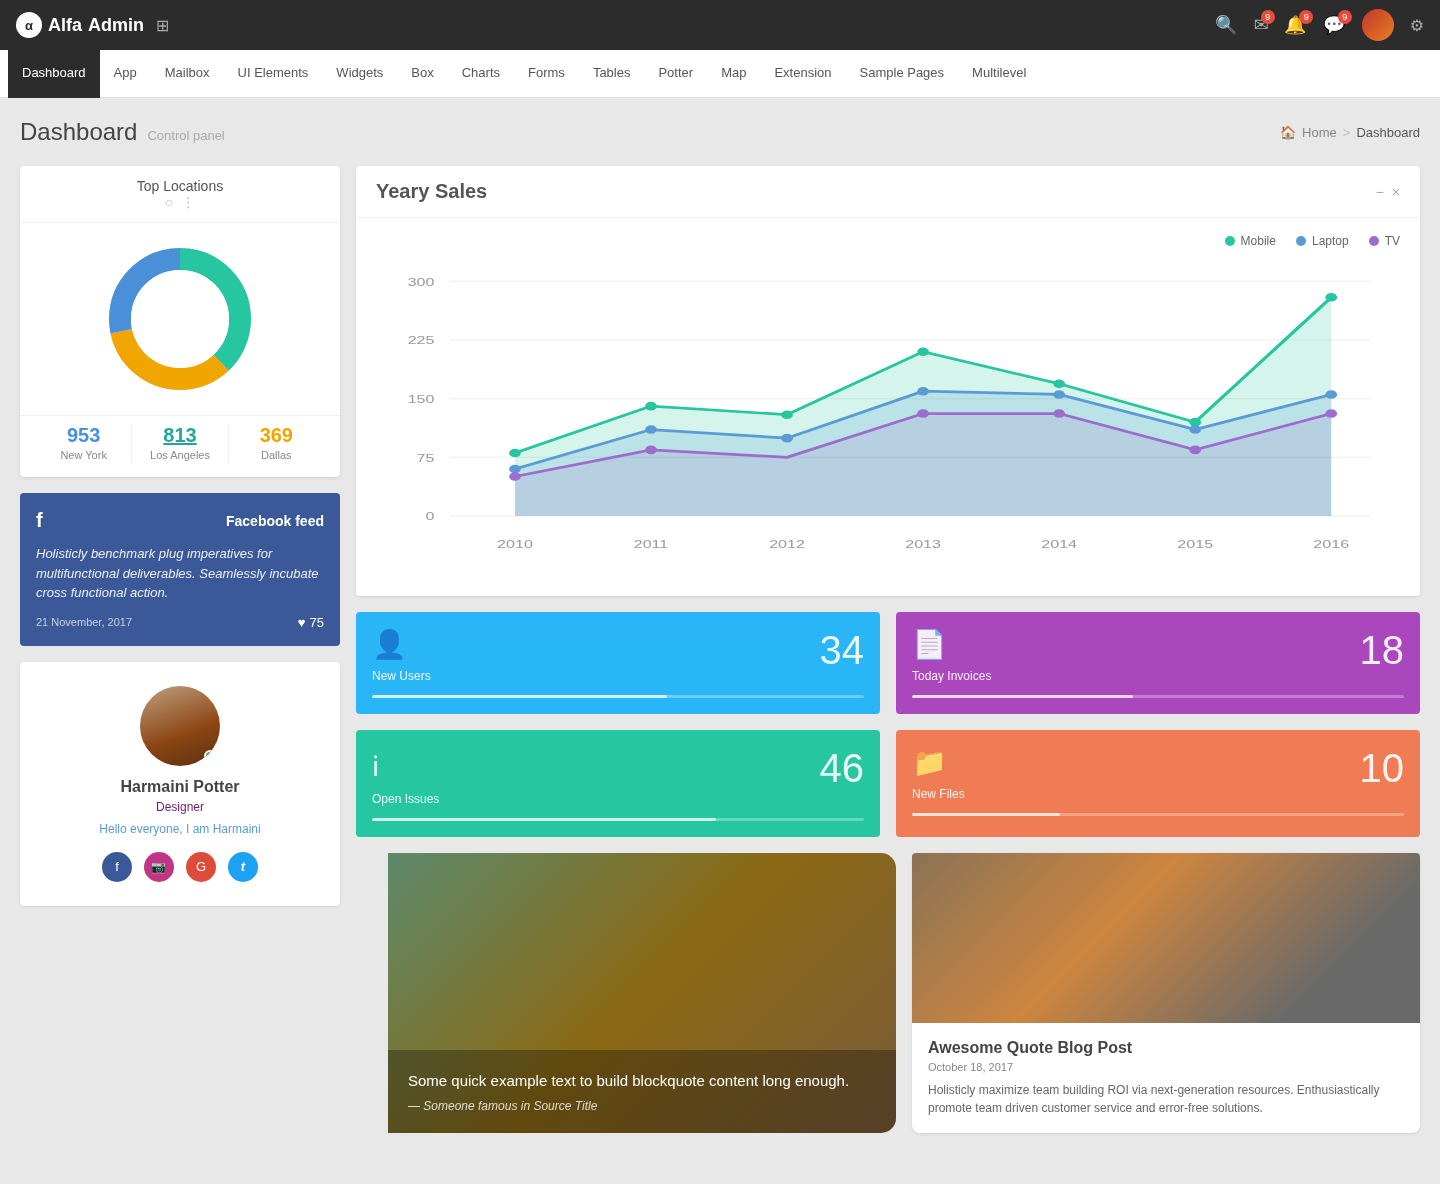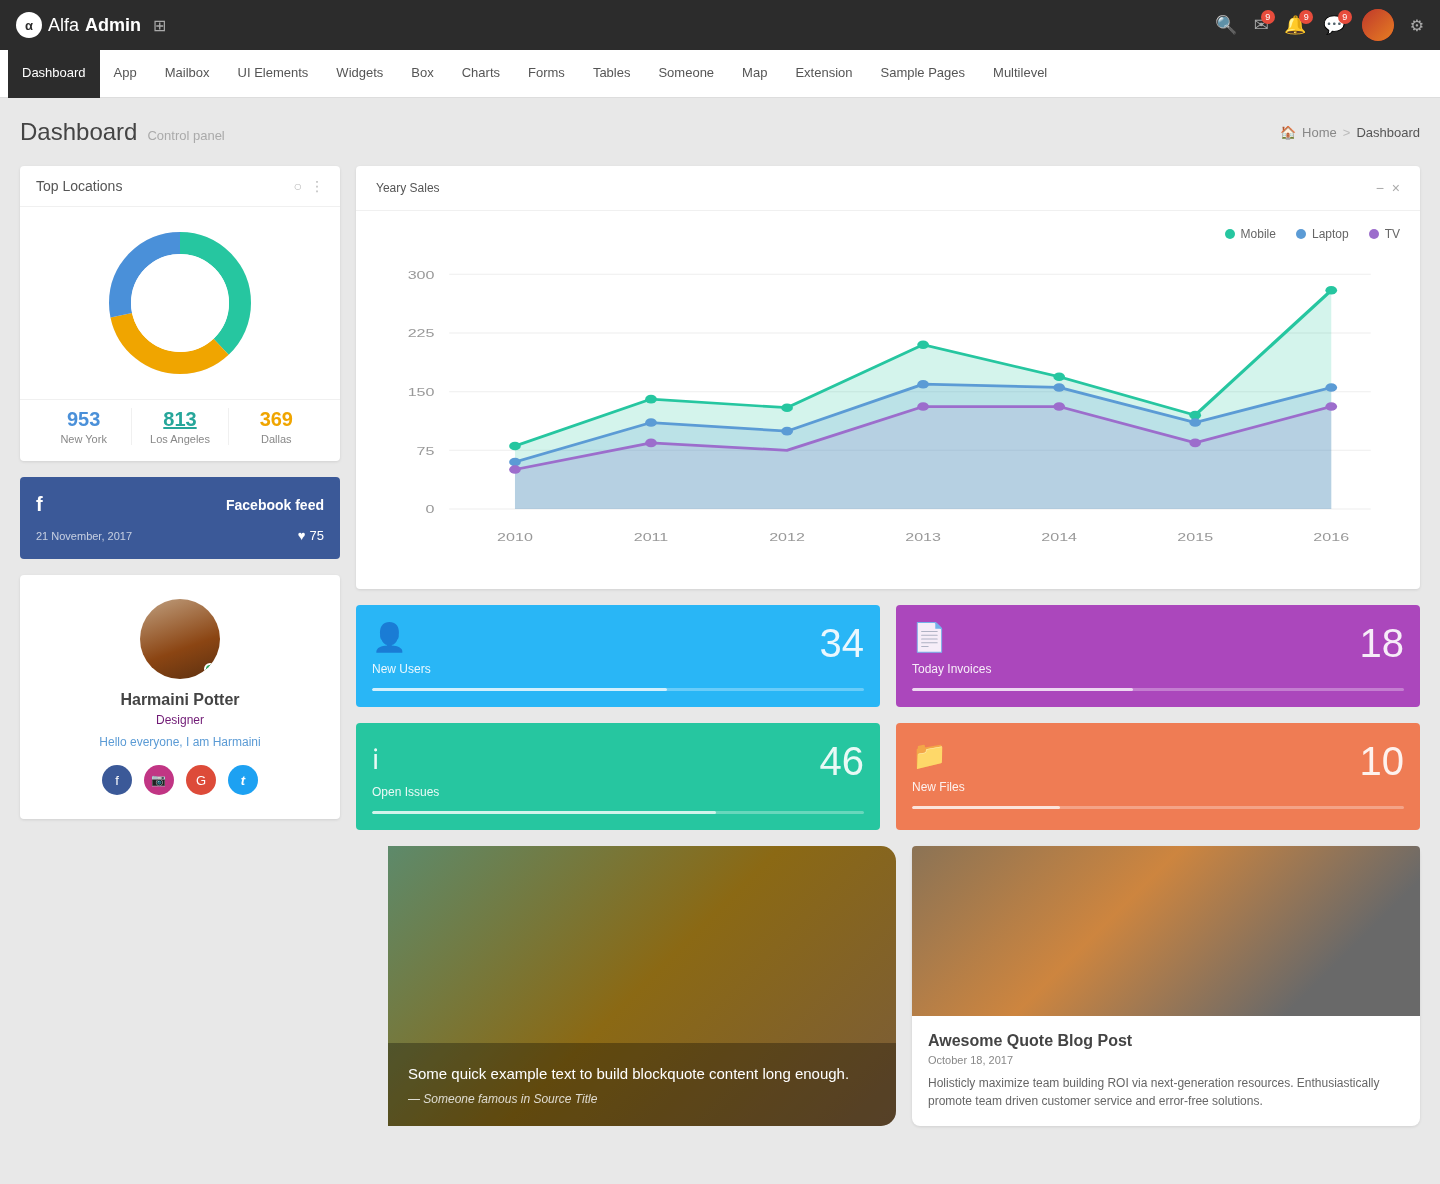--- a/index.html
+++ b/index.html
@@ -10,21 +10,21 @@
       background: #2c2c2c;
       height: 50px;
       display: flex;
       align-items: center;
       padding: 0 16px;
       justify-content: space-between;
     }
     .top-nav-left { display: flex; align-items: center; gap: 12px; }
     .brand { display: flex; align-items: center; gap: 6px; color: white; font-size: 18px; font-weight: 600; }
     .brand-alpha { background: #fff; color: #2c2c2c; border-radius: 50%; width: 26px; height: 26px; display: flex; align-items: center; justify-content: center; font-size: 13px; font-weight: bold; }
-    .brand-alfa { color: white; font-weight: 400; }
+    .brand-alfa { color: white; font-weight: 700; }
     .brand-admin { color: white; font-weight: 700; }
     .grid-icon { color: #aaa; font-size: 16px; cursor: pointer; }
     .top-nav-right { display: flex; align-items: center; gap: 16px; }
     .nav-icon-btn { position: relative; color: #aaa; cursor: pointer; font-size: 18px; }
     .badge { position: absolute; top: -4px; right: -6px; background: #e74c3c; color: white; border-radius: 50%; width: 14px; height: 14px; font-size: 9px; display: flex; align-items: center; justify-content: center; }
     .avatar { width: 32px; height: 32px; border-radius: 50%; background: #c0392b; overflow: hidden; display: flex; align-items: center; justify-content: center; }
     .avatar-img { width: 100%; height: 100%; background: linear-gradient(135deg, #c0392b, #e67e22); border-radius: 50%; }
     .gear-icon { color: #aaa; font-size: 16px; cursor: pointer; }
 
     
@@ -68,21 +68,21 @@
 
     
     .main-layout { display: flex; gap: 16px; }
     .left-col { width: 320px; flex-shrink: 0; display: flex; flex-direction: column; gap: 16px; }
     .right-col { flex: 1; display: flex; flex-direction: column; gap: 16px; }
 
     
     .card { background: white; border-radius: 4px; box-shadow: 0 1px 3px rgba(0,0,0,0.1); }
 
     
-    .card-header { display: flex; justify-content: space-between; align-items: center; padding: 12px 16px; border-bottom: 1px solid #f0f0f0; }
+    .card-header { display: flex; justify-content: space-between; align-items: center; padding: 12px 16px; border-bottom: 1px solid #f0f0f0; flex-direction: column; }
     .card-title { font-size: 14px; color: #555; font-weight: 500; }
     .card-actions { display: flex; gap: 8px; align-items: center; }
     .card-action-btn { color: #bbb; cursor: pointer; font-size: 14px; }
 
     
     .donut-container { display: flex; justify-content: center; align-items: center; padding: 16px; }
     .donut-stats { display: flex; justify-content: space-around; padding: 8px 16px 16px; border-top: 1px solid #f0f0f0; }
     .stat-item { text-align: center; flex: 1; border-right: 1px solid #f0f0f0; }
     .stat-item:last-child { border-right: none; }
     .stat-number { font-size: 20px; font-weight: 600; }
@@ -112,21 +112,21 @@
     .profile-social { display: flex; justify-content: center; gap: 12px; }
     .social-btn { width: 30px; height: 30px; border-radius: 50%; display: flex; align-items: center; justify-content: center; font-size: 13px; color: white; cursor: pointer; }
     .social-fb { background: #3b5998; }
     .social-ig { background: #c13584; }
     .social-g { background: #dd4b39; }
     .social-tw { background: #1da1f2; }
 
     
     .chart-card { background: white; border-radius: 4px; box-shadow: 0 1px 3px rgba(0,0,0,0.1); }
     .chart-header { display: flex; justify-content: space-between; align-items: center; padding: 14px 20px; border-bottom: 1px solid #f0f0f0; }
-    .chart-title { font-size: 12px; color: #555; font-weight: 400; }
+    .chart-title { font-size: 20px; color: #555; font-weight: 700; }
     .chart-controls { display: flex; gap: 8px; }
     .chart-btn { color: #aaa; cursor: pointer; font-size: 14px; }
     .chart-body { padding: 16px 20px; }
     .chart-legend { display: flex; justify-content: flex-end; gap: 20px; margin-bottom: 12px; }
     .legend-item { display: flex; align-items: center; gap: 6px; font-size: 12px; color: #666; }
     .legend-dot { width: 10px; height: 10px; border-radius: 50%; }
     .legend-green { background: #26c6a0; }
     .legend-blue { background: #5b9bd5; }
     .legend-purple { background: #9c6dcc; }
 
@@ -197,21 +197,21 @@
 <div class="menu-bar">
   <div class="menu-item active">Dashboard</div>
   <div class="menu-item">App</div>
   <div class="menu-item">Mailbox</div>
   <div class="menu-item">UI Elements</div>
   <div class="menu-item">Widgets</div>
   <div class="menu-item">Box</div>
   <div class="menu-item">Charts</div>
   <div class="menu-item">Forms</div>
   <div class="menu-item">Tables</div>
-  <div class="menu-item">Someone</div>
+  <div class="menu-item">Potter</div>
   <div class="menu-item">Map</div>
   <div class="menu-item">Extension</div>
   <div class="menu-item">Sample Pages</div>
   <div class="menu-item">Multilevel</div>
 </div>
 
 <div class="content-area">
 
   <div class="page-header">
     <div class="page-title-area">
@@ -265,20 +265,21 @@
             <div class="stat-label">Dallas</div>
           </div>
         </div>
       </div>
 
       <div class="fb-feed">
         <div class="fb-header">
           <span class="fb-icon">f</span>
           <span class="fb-title">Facebook feed</span>
         </div>
+        <p class="fb-text">Holisticly benchmark plug imperatives for multifunctional deliverables. Seamlessly incubate cross functional action.</p>
         <div class="fb-footer">
           <span class="fb-date">21 November, 2017</span>
           <div class="fb-likes">
             <span>♥</span>
             <span>75</span>
           </div>
         </div>
       </div>
 
       <div class="profile-card">

